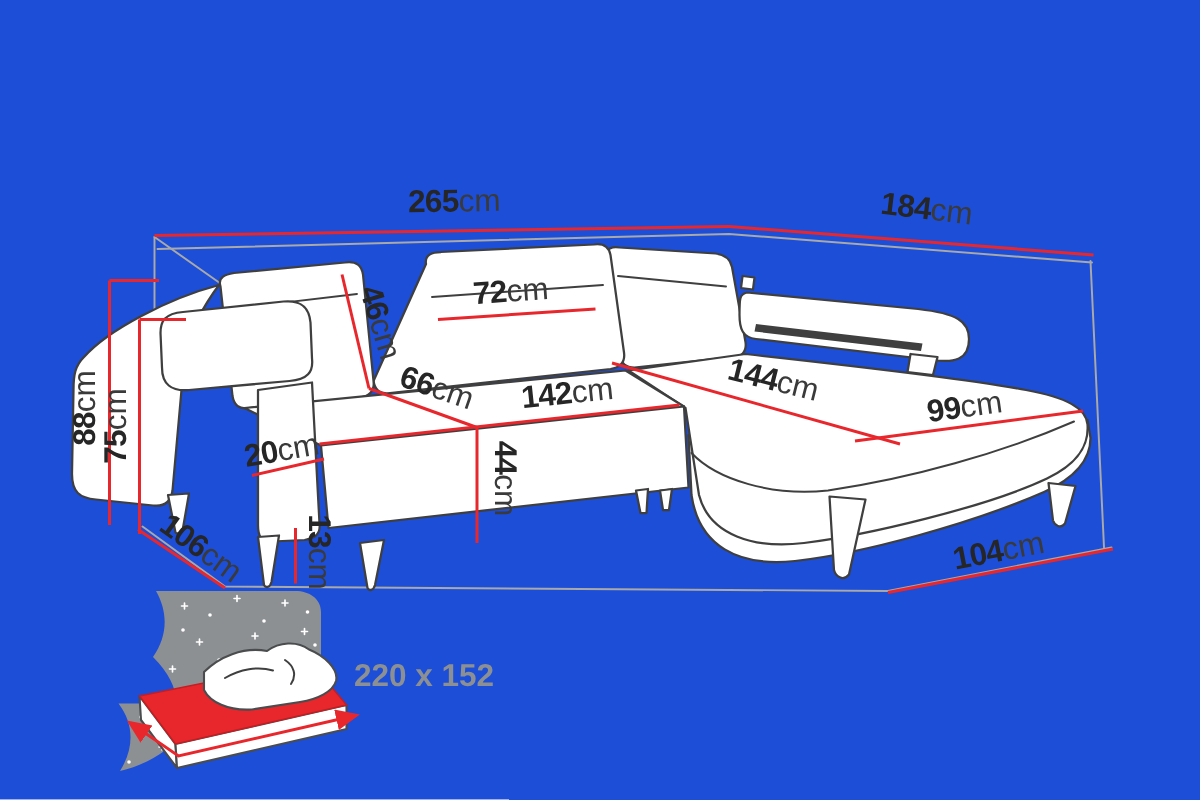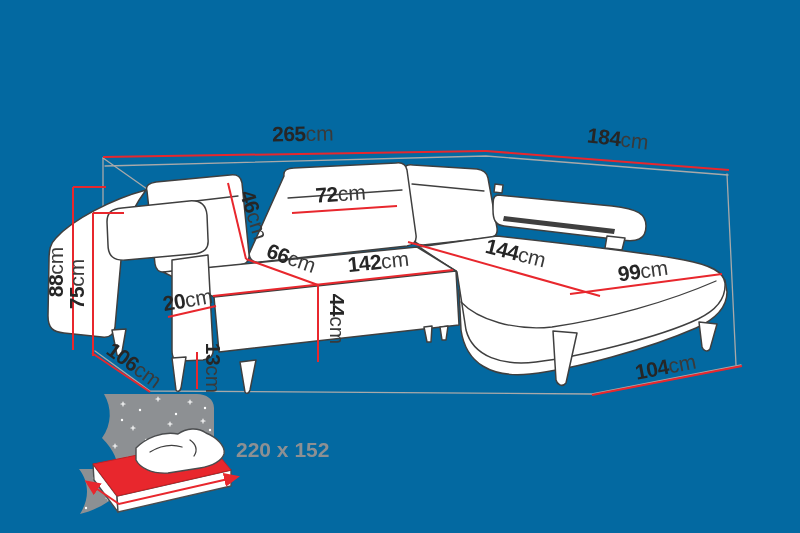--- a/index.html
+++ b/index.html
@@ -1,16 +1,16 @@
 <!DOCTYPE html>
 <html><head>
 <meta charset="utf-8">
 <style>
   html,body{margin:0;padding:0;background:#fff;}
-  #canvas{position:relative;width:800px;height:533px;background:#0369a1;overflow:hidden;}
+  #canvas{position:relative;width:800px;height:533px;background:#1d4ed8;overflow:hidden;}
   svg{display:block;}
   .dim{font-family:"Liberation Sans",sans-serif;font-size:21px;font-weight:700;fill:#262626;text-anchor:middle;letter-spacing:-0.5px;}
   .dim .u{font-weight:400;fill:#3a3a3a;letter-spacing:0;}
   .bedsize{font-family:"Liberation Sans",sans-serif;font-size:21px;font-weight:700;fill:#8d9093;text-anchor:start;}
   .sofa{stroke:#3f3f3f;stroke-width:1.5;fill:#ffffff;stroke-linejoin:round;stroke-linecap:round;}
   .sofaline{stroke:#3f3f3f;stroke-width:1.3;fill:none;stroke-linecap:round;}
   .guide{stroke:#a9a9a9;stroke-width:1.3;fill:none;stroke-linecap:round;}
   .red{stroke:#e8272d;stroke-width:2;fill:none;stroke-linecap:butt;}
   .gicon{fill:#8d9093;stroke:none;}
   .bedpart{stroke:#4a4c4e;stroke-width:1.4;fill:#ffffff;stroke-linejoin:round;}

